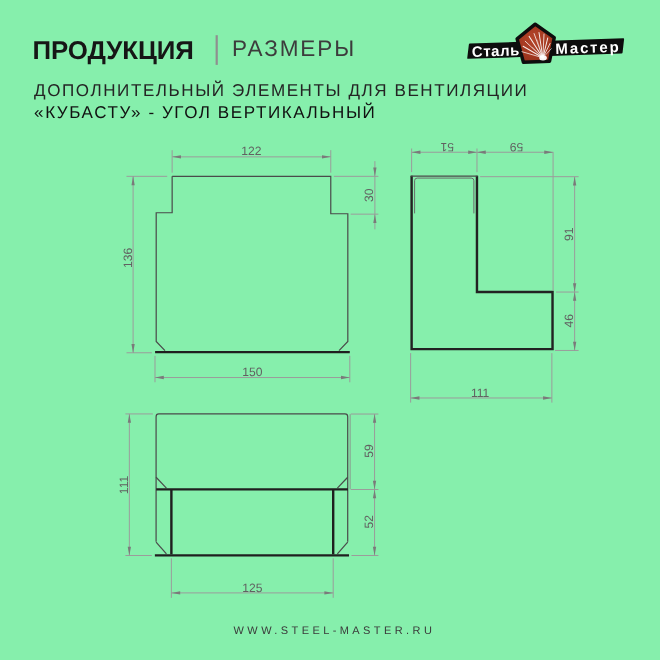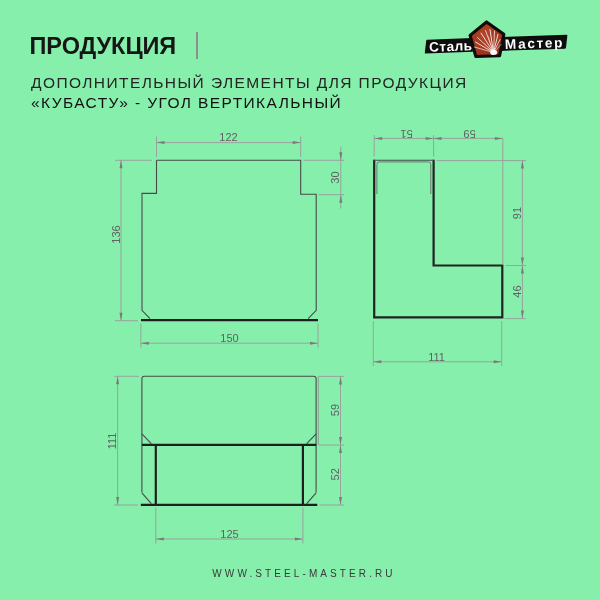--- a/index.html
+++ b/index.html
@@ -12,21 +12,22 @@
 .sub2{position:absolute;left:31px;top:93.5px;font-size:15.5px;font-weight:normal;color:#111;letter-spacing:1.42px;}
 .footer{position:absolute;left:4px;top:567.5px;width:600px;text-align:center;font-size:10px;color:#3a3a3a;letter-spacing:3.1px;}
 #dw text{font-family:"Liberation Sans",sans-serif;fill:#616161;font-size:11px;}
 .logo{position:absolute;left:424px;top:18px;transform:rotate(-2deg);}
 </style>
 </head>
 <body>
 <div id="page">
 <div class="hdr1">ПРОДУКЦИЯ</div>
 <div class="hdrdiv"></div>
-<div class="sub1">ДОПОЛНИТЕЛЬНЫЙ ЭЛЕМЕНТЫ ДЛЯ ПРОДУКЦИЯ</div>
+<div class="hdr2">РАЗМЕРЫ</div>
+<div class="sub1">ДОПОЛНИТЕЛЬНЫЙ ЭЛЕМЕНТЫ ДЛЯ ВЕНТИЛЯЦИИ</div>
 <div class="sub2">«КУБАСТУ» - УГОЛ ВЕРТИКАЛЬНЫЙ</div>
 
 <svg id="dw" width="600" height="600" viewBox="0 0 600 600" style="position:absolute;left:0;top:0">
 <g fill="none" stroke="#4a4a4a" stroke-width="1.1">
 
 <path d="M156.5,160.3 H300.7 V194.3 H316.2 V310.4 L308.2,318.7"></path>
 <path d="M156.5,160.3 V193.4 H142 V310.4 L150,318.7"></path>
 </g>
 
 <path d="M141,320.1 H318" stroke="#1f1f1f" stroke-width="2.2"></path>

